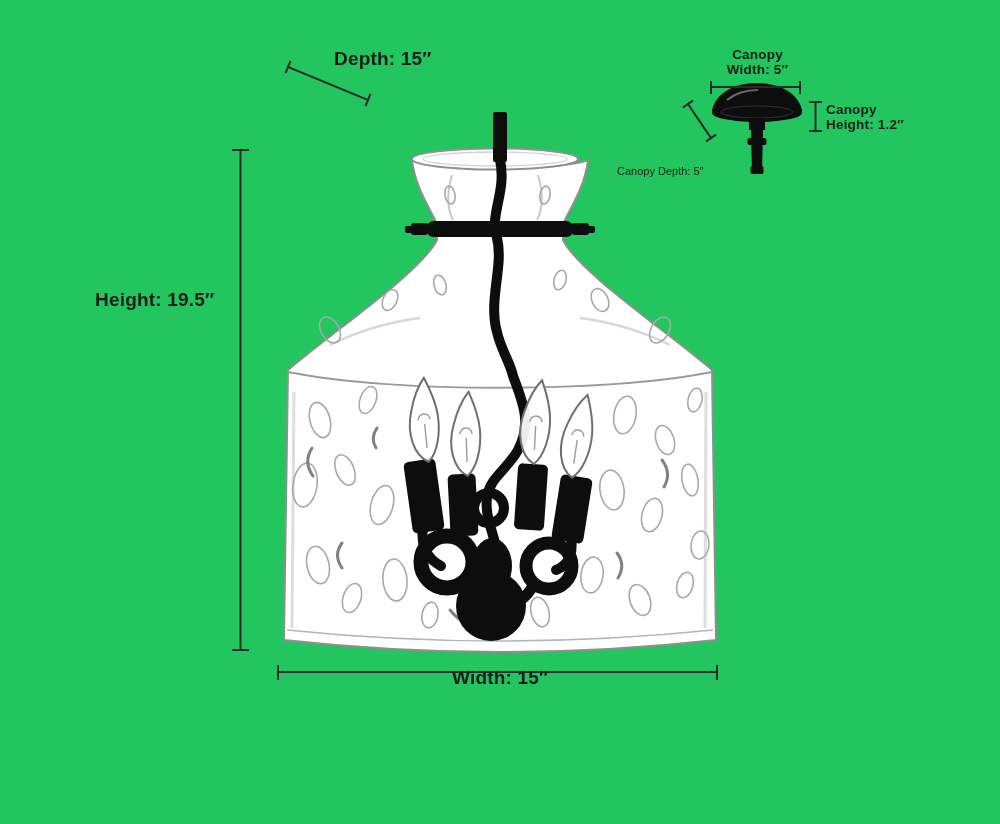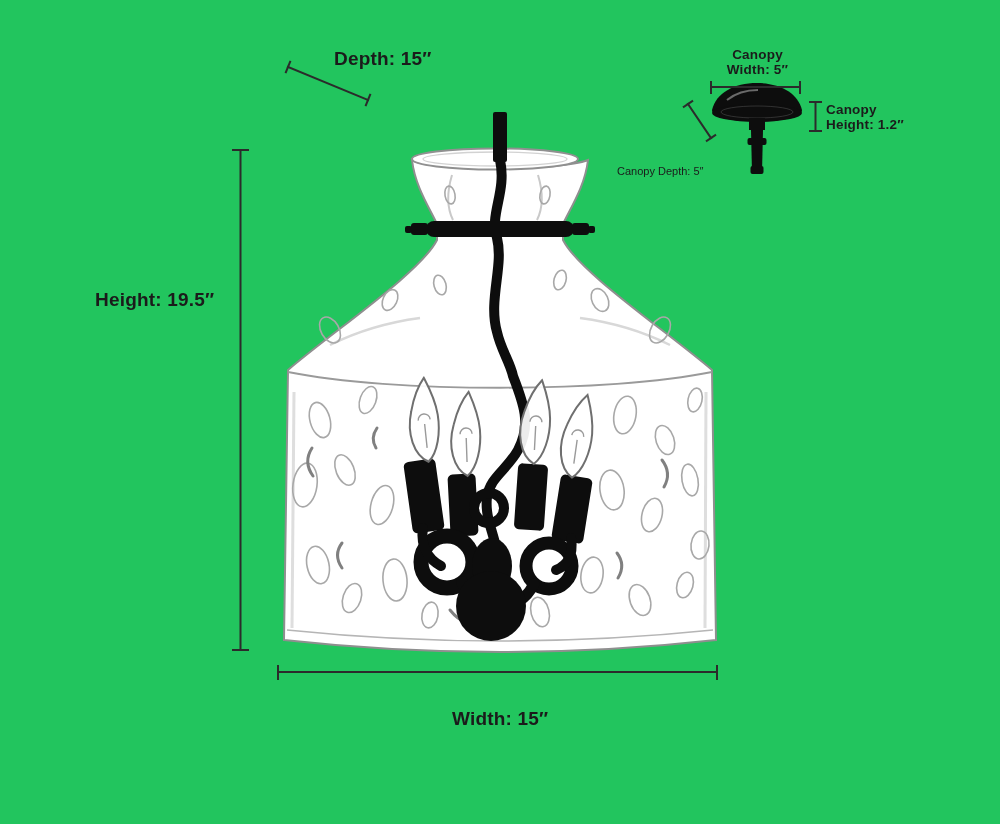--- a/index.html
+++ b/index.html
@@ -7,21 +7,21 @@
     position:relative;width:1000px;height:824px;background:#22c55e;overflow:hidden;
     font-family:Liberation Sans, sans-serif;
   }
   .stage svg{position:absolute;left:0;top:0;}
   .lbl{
     position:absolute;color:#1b1b1b;font-weight:700;letter-spacing:.2px;
     white-space:pre-line;
   }
   #lbl-depth{left:334px;top:48px;font-size:19px;}
   #lbl-height{left:95px;top:289px;font-size:19px;}
-  #lbl-width{left:452px;top:708px;font-size:19px;text-align:center;}
+  #lbl-width{left:452px;top:667px;font-size:19px;text-align:center;}
   #lbl-canopy-width{left:705px;top:47px;width:105px;text-align:center;font-size:13.5px;line-height:15px;}
   #lbl-canopy-height{left:826px;top:102px;font-size:13.5px;line-height:15px;}
   #lbl-canopy-depth{left:617px;top:146px;font-size:11px;font-weight:400;letter-spacing:0;margin-top:19px;}
 </style>
 </head>
 <body>
 
 <div class="stage">
 
   <svg width="1000" height="824" viewBox="0 0 1000 824">

